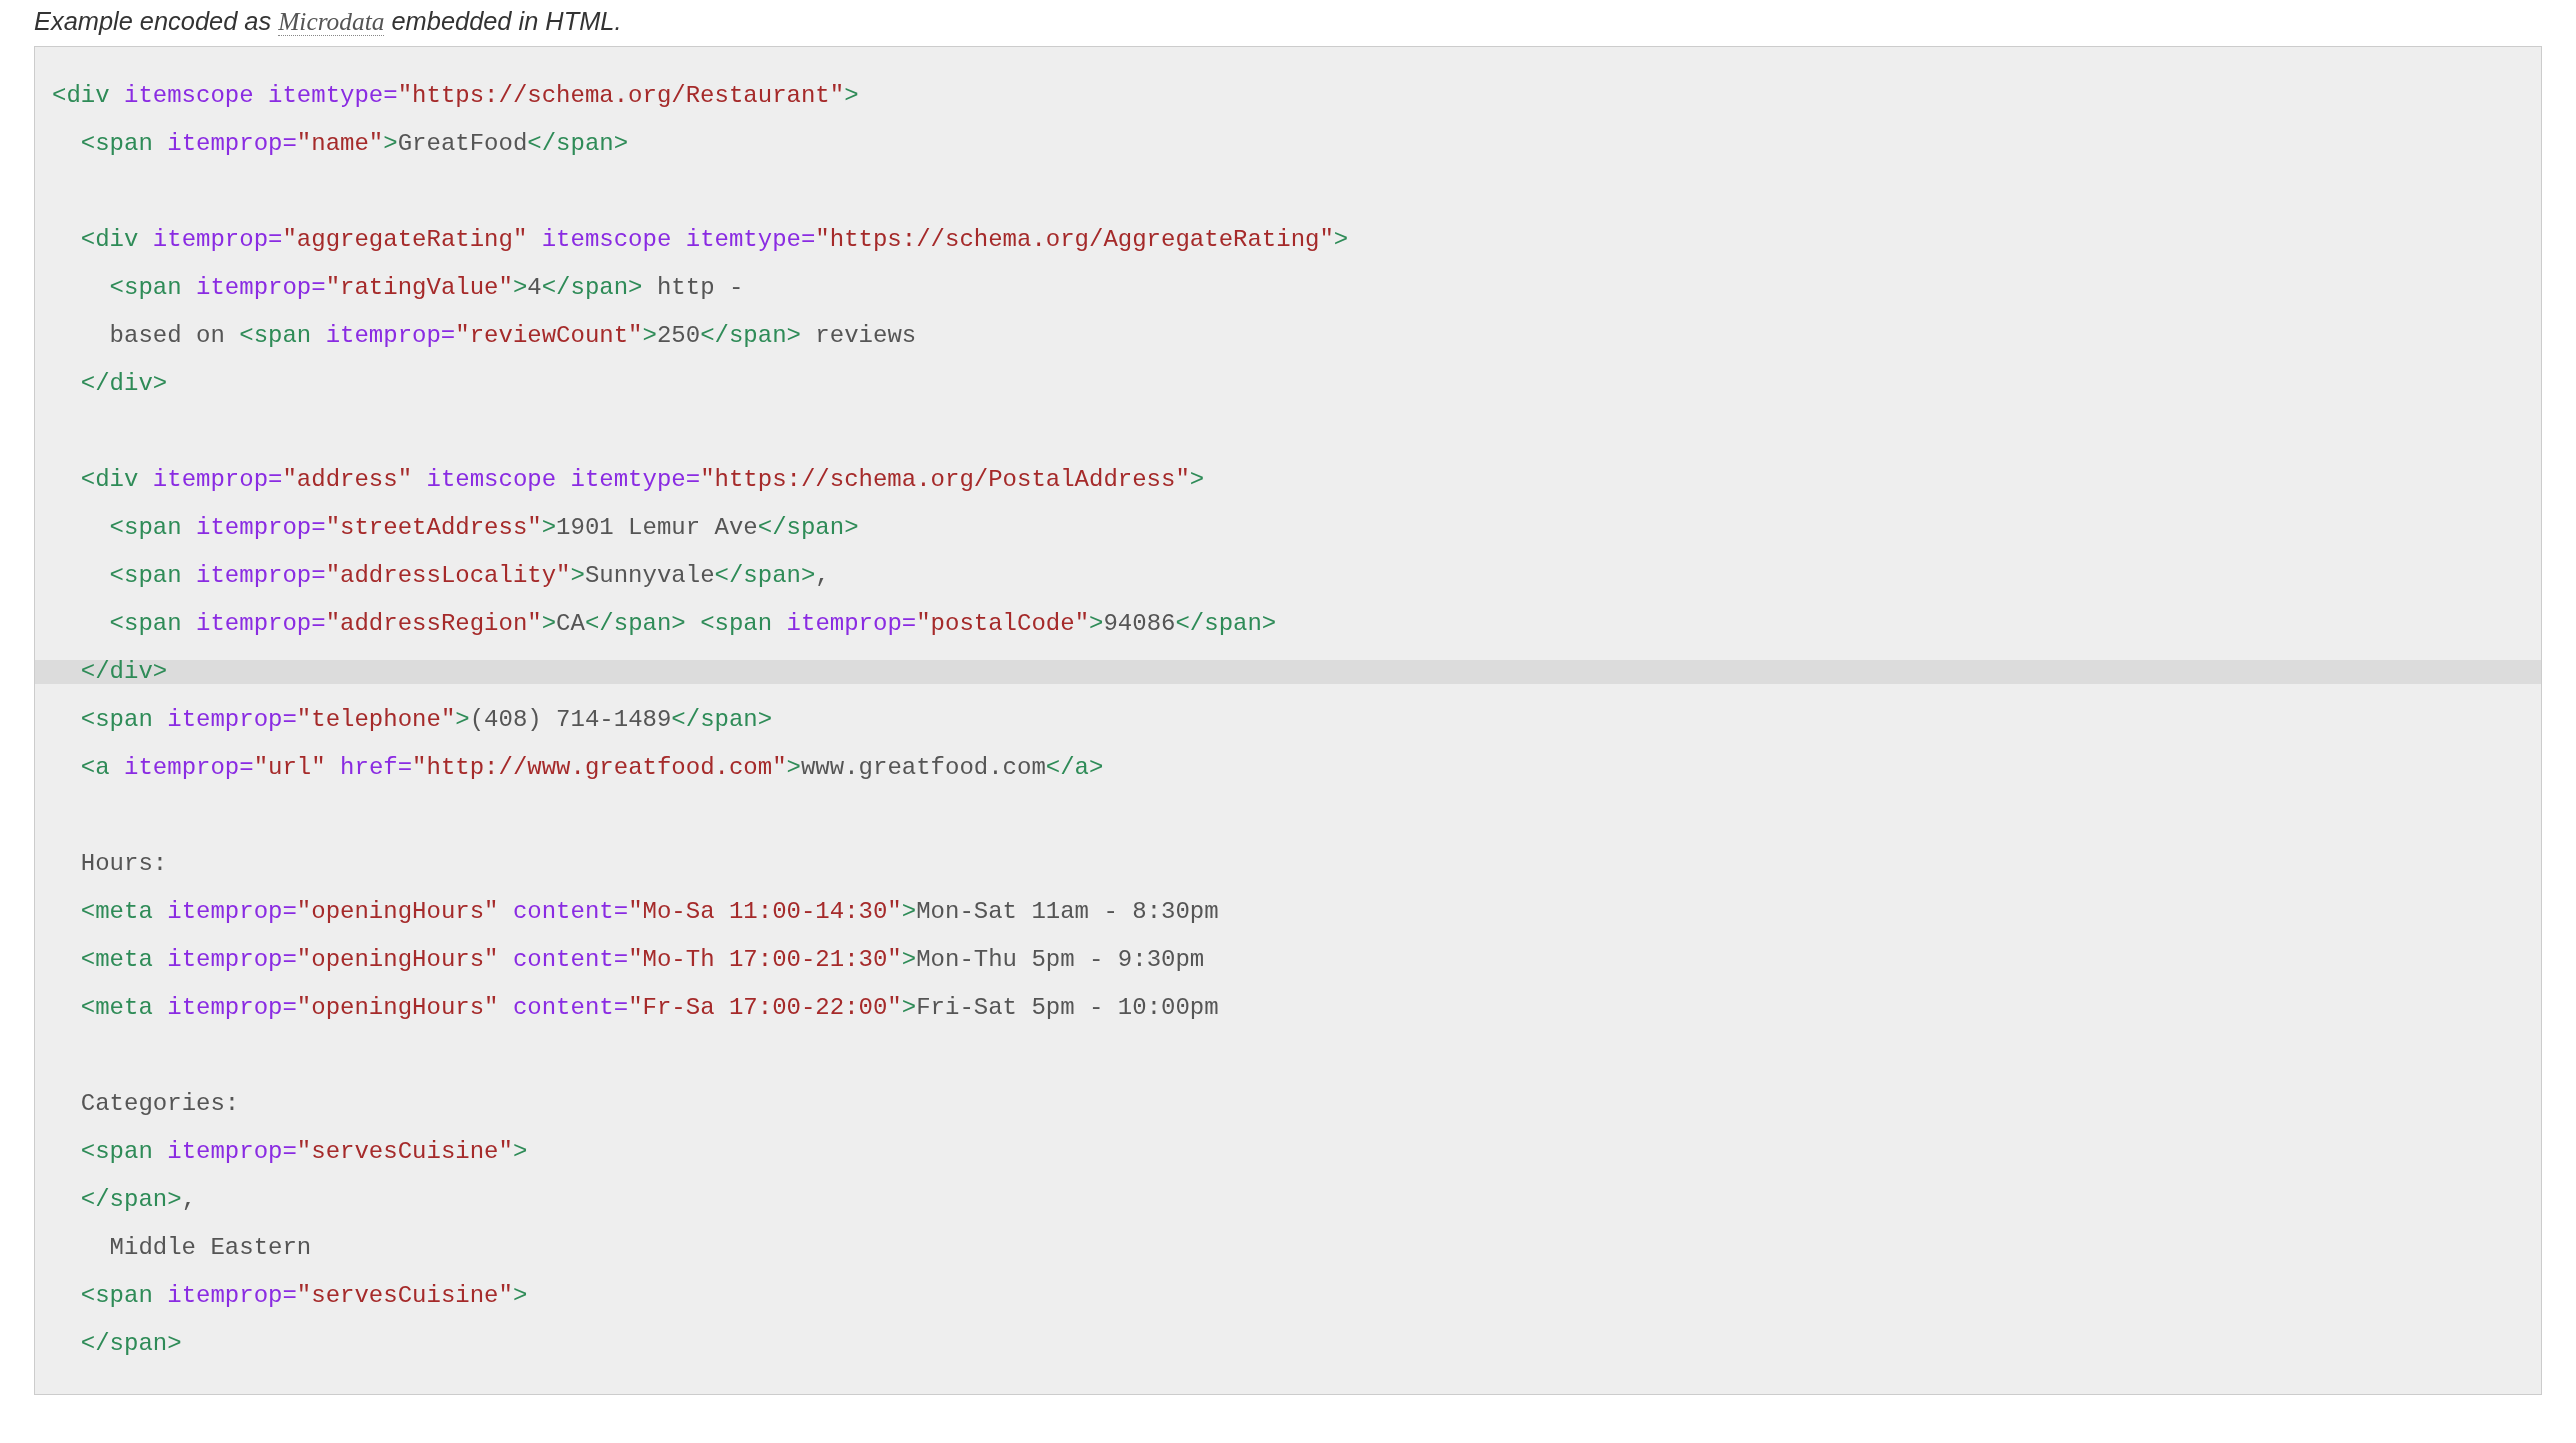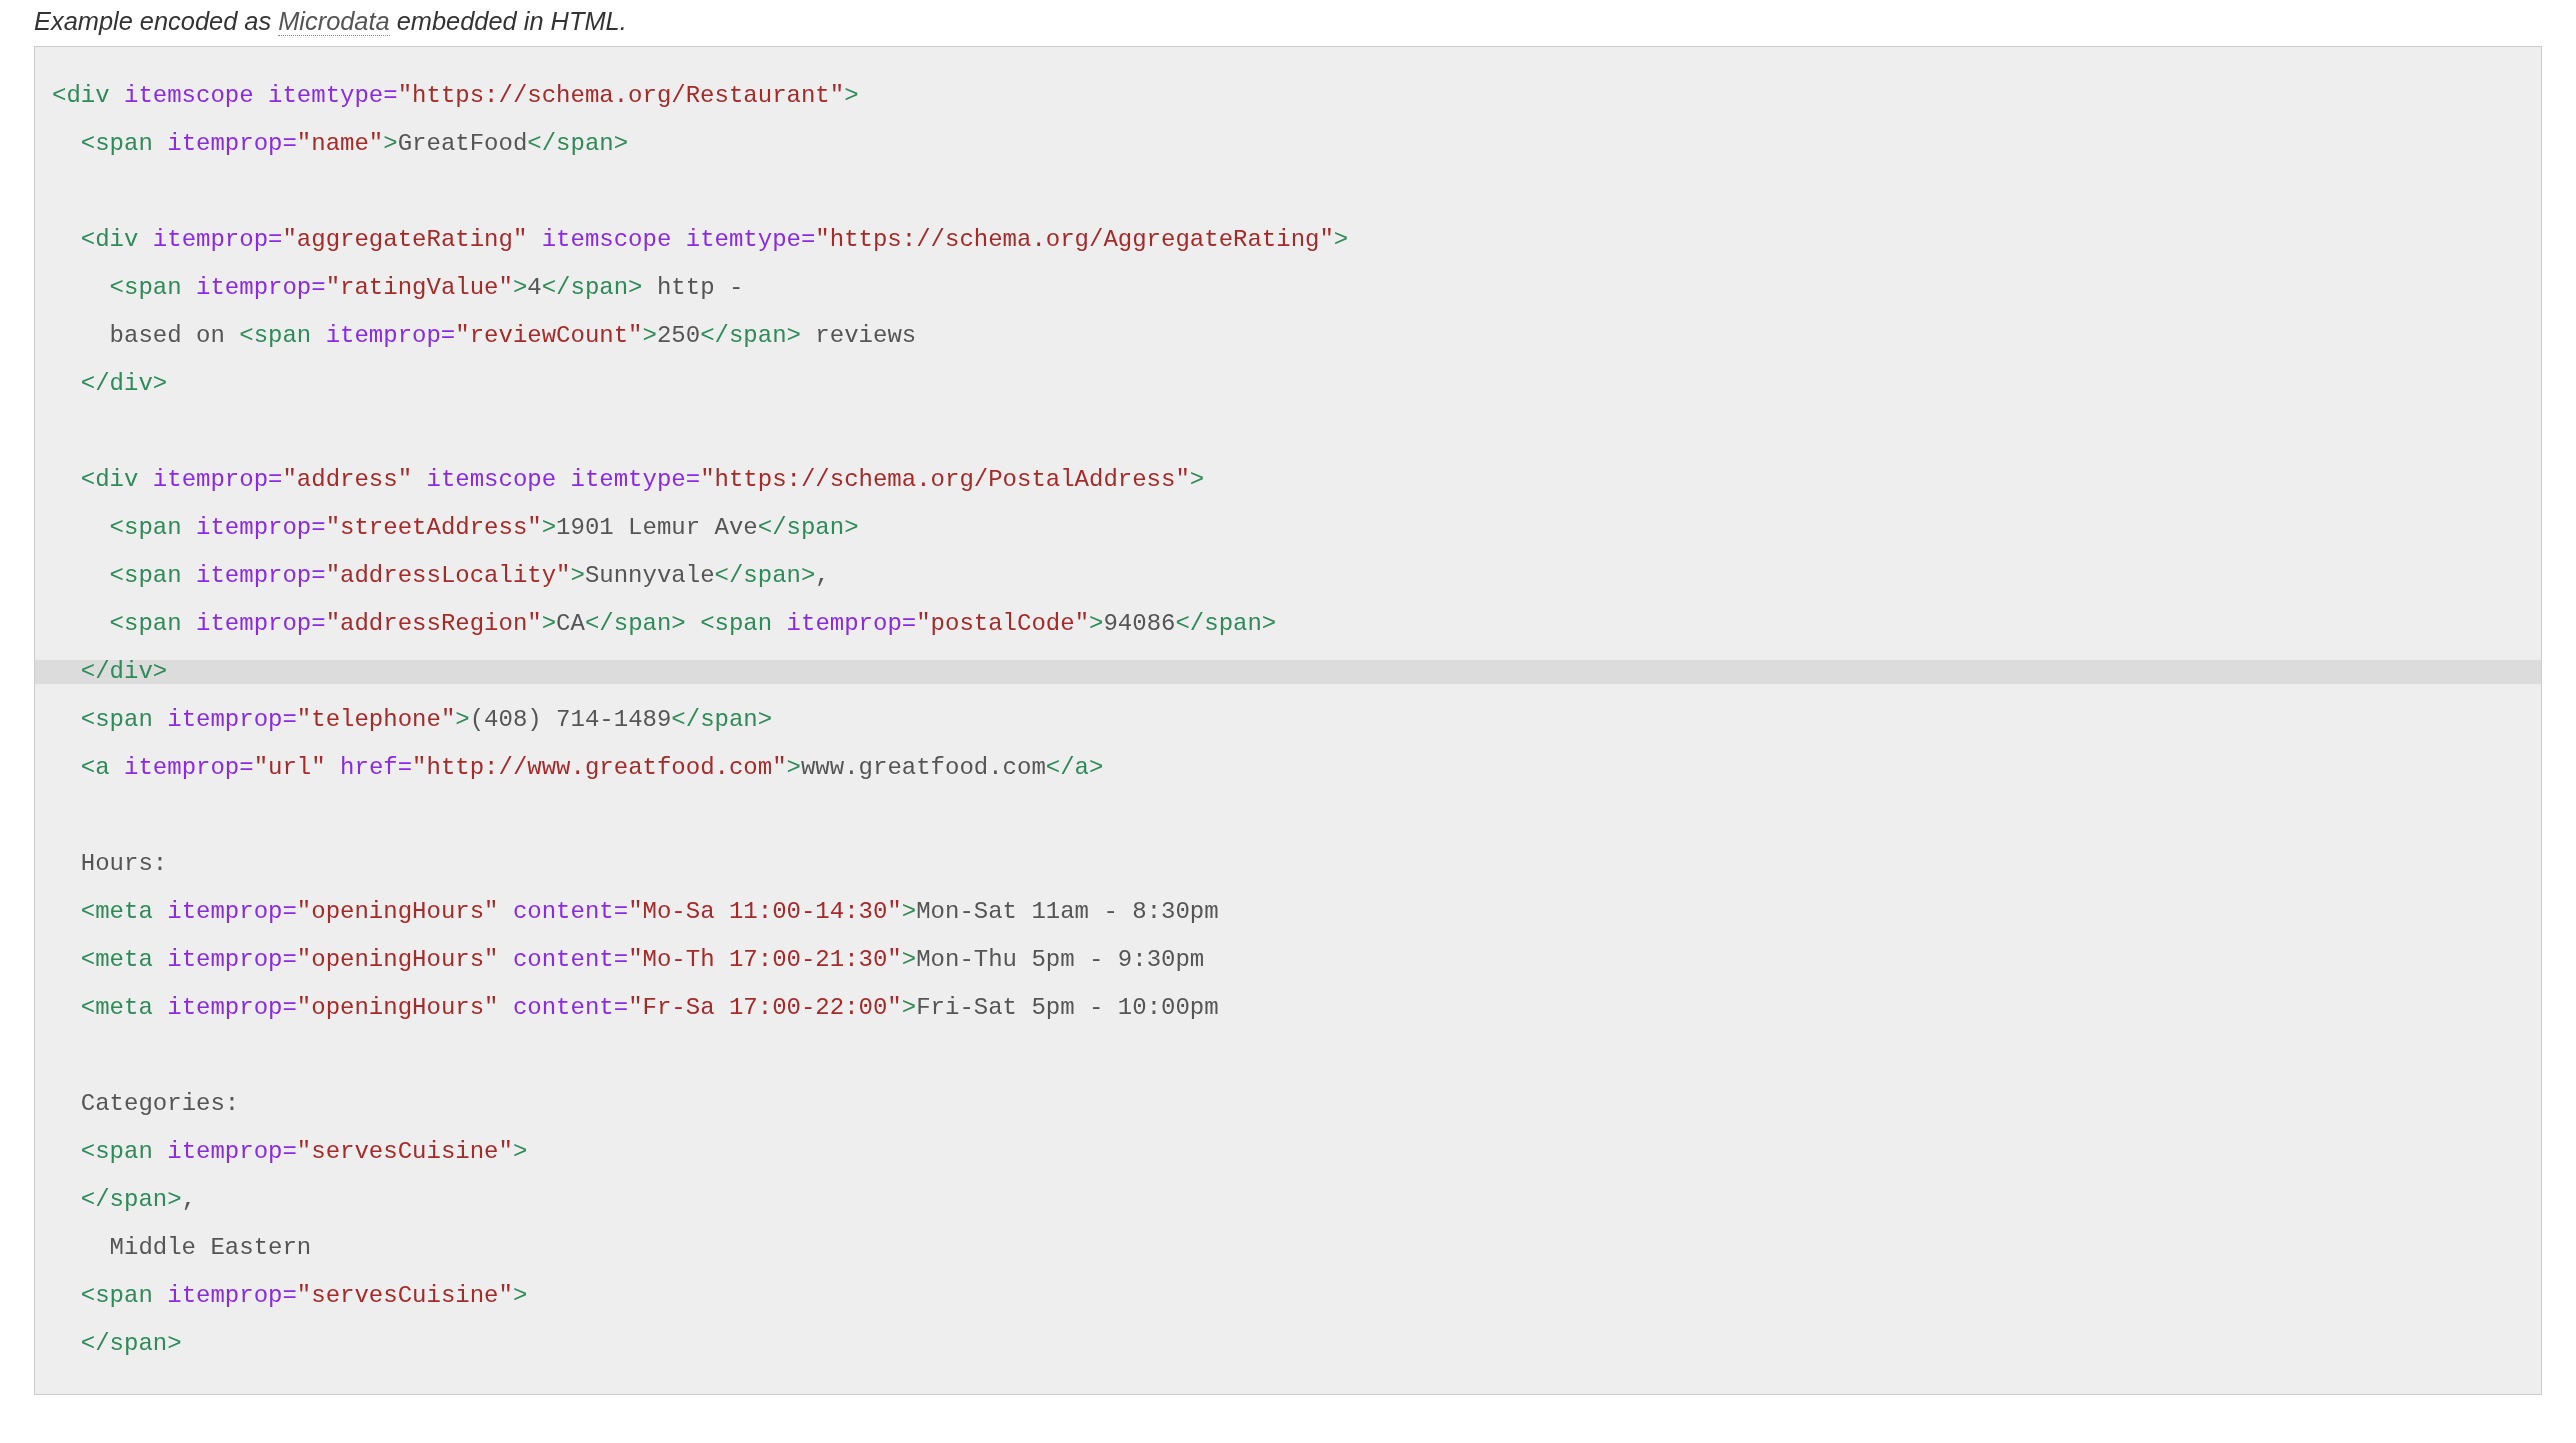--- a/index.html
+++ b/index.html
@@ -12,20 +12,21 @@
   .caption {
     font-style: italic;
     color: #333;
     padding: 6.8px 34px 10.2px 34px;
     font-size: 25.4px;
   }
   .caption a {
     color: #555;
     text-decoration: none;
     border-bottom: 1.7px dotted #888;
+    font-family: Liberation Serif, serif;
   }
   .code-block {
     margin: 0 34px;
     background: #eeeeee;
     border: 0.8px solid #cccccc;
     padding: 13.5px 17px;
     font-family: "Courier New", Courier, monospace;
     font-size: 24px;
     line-height: 1.0;
     color: #555;

